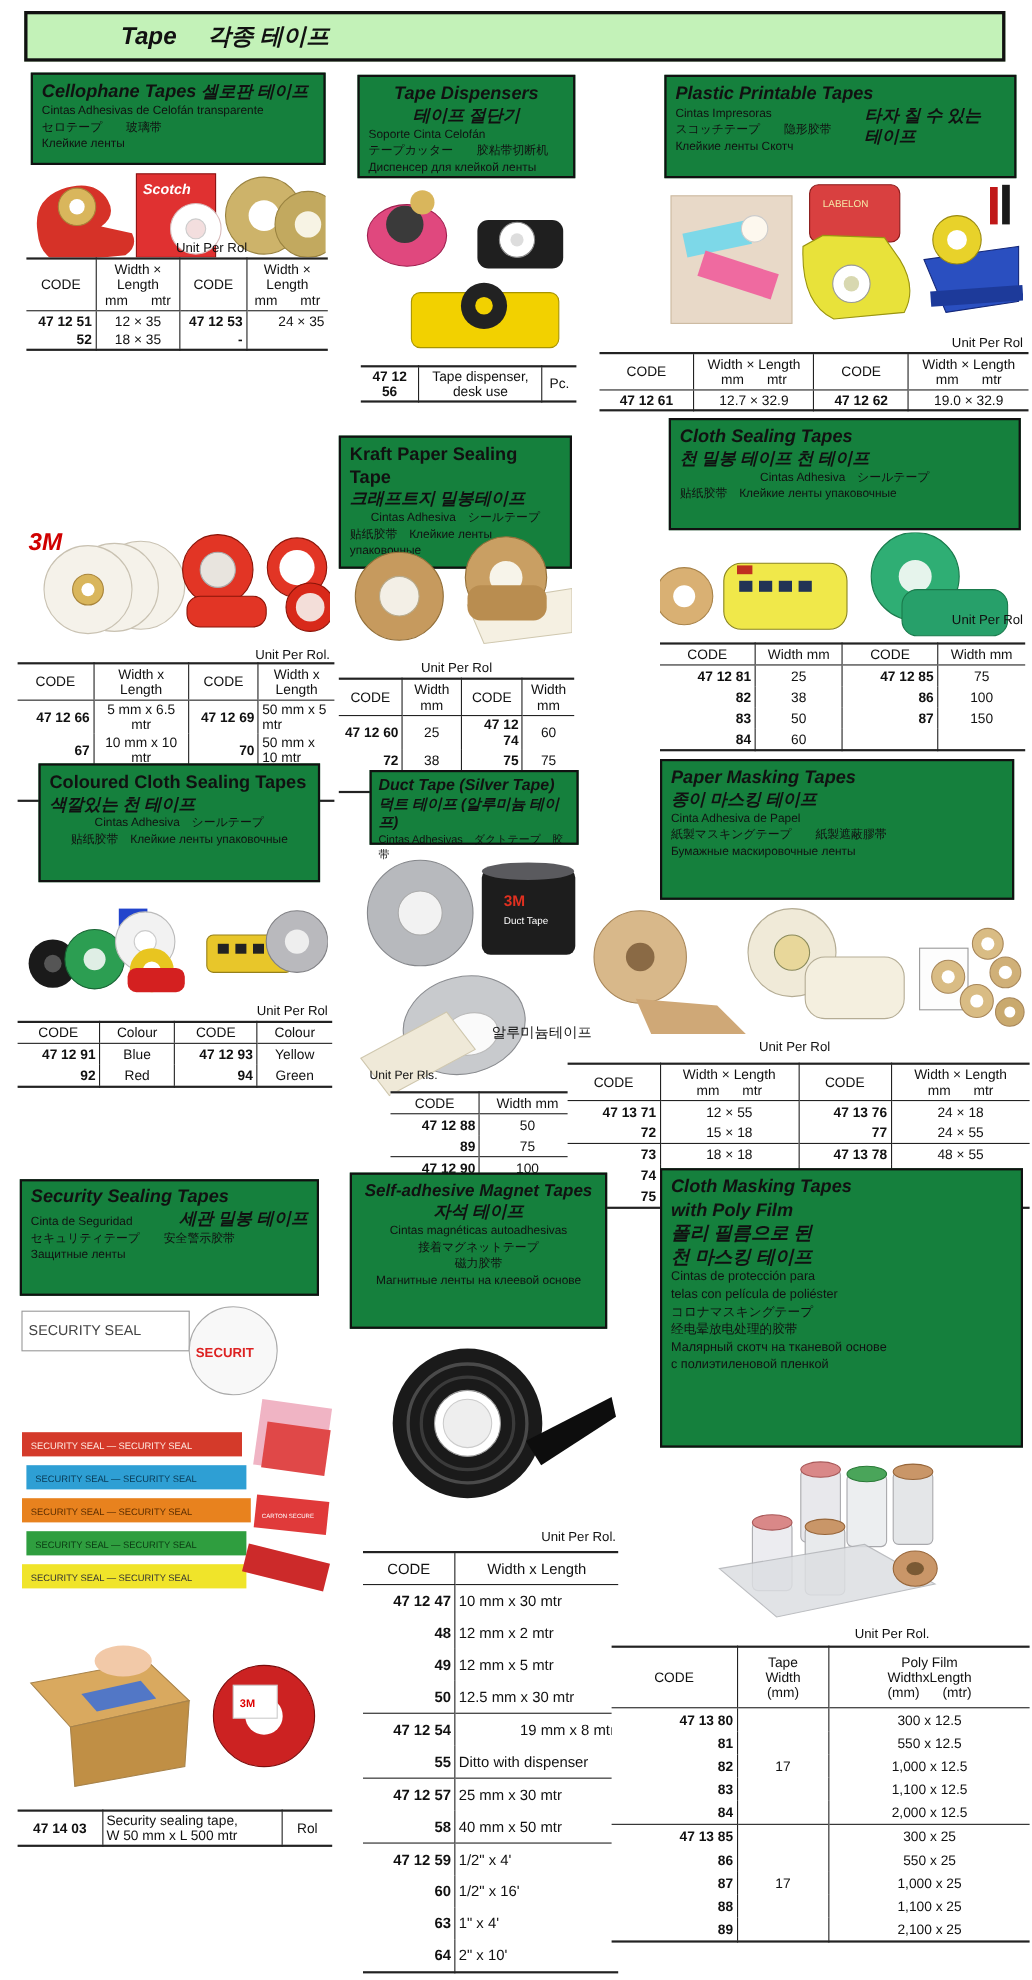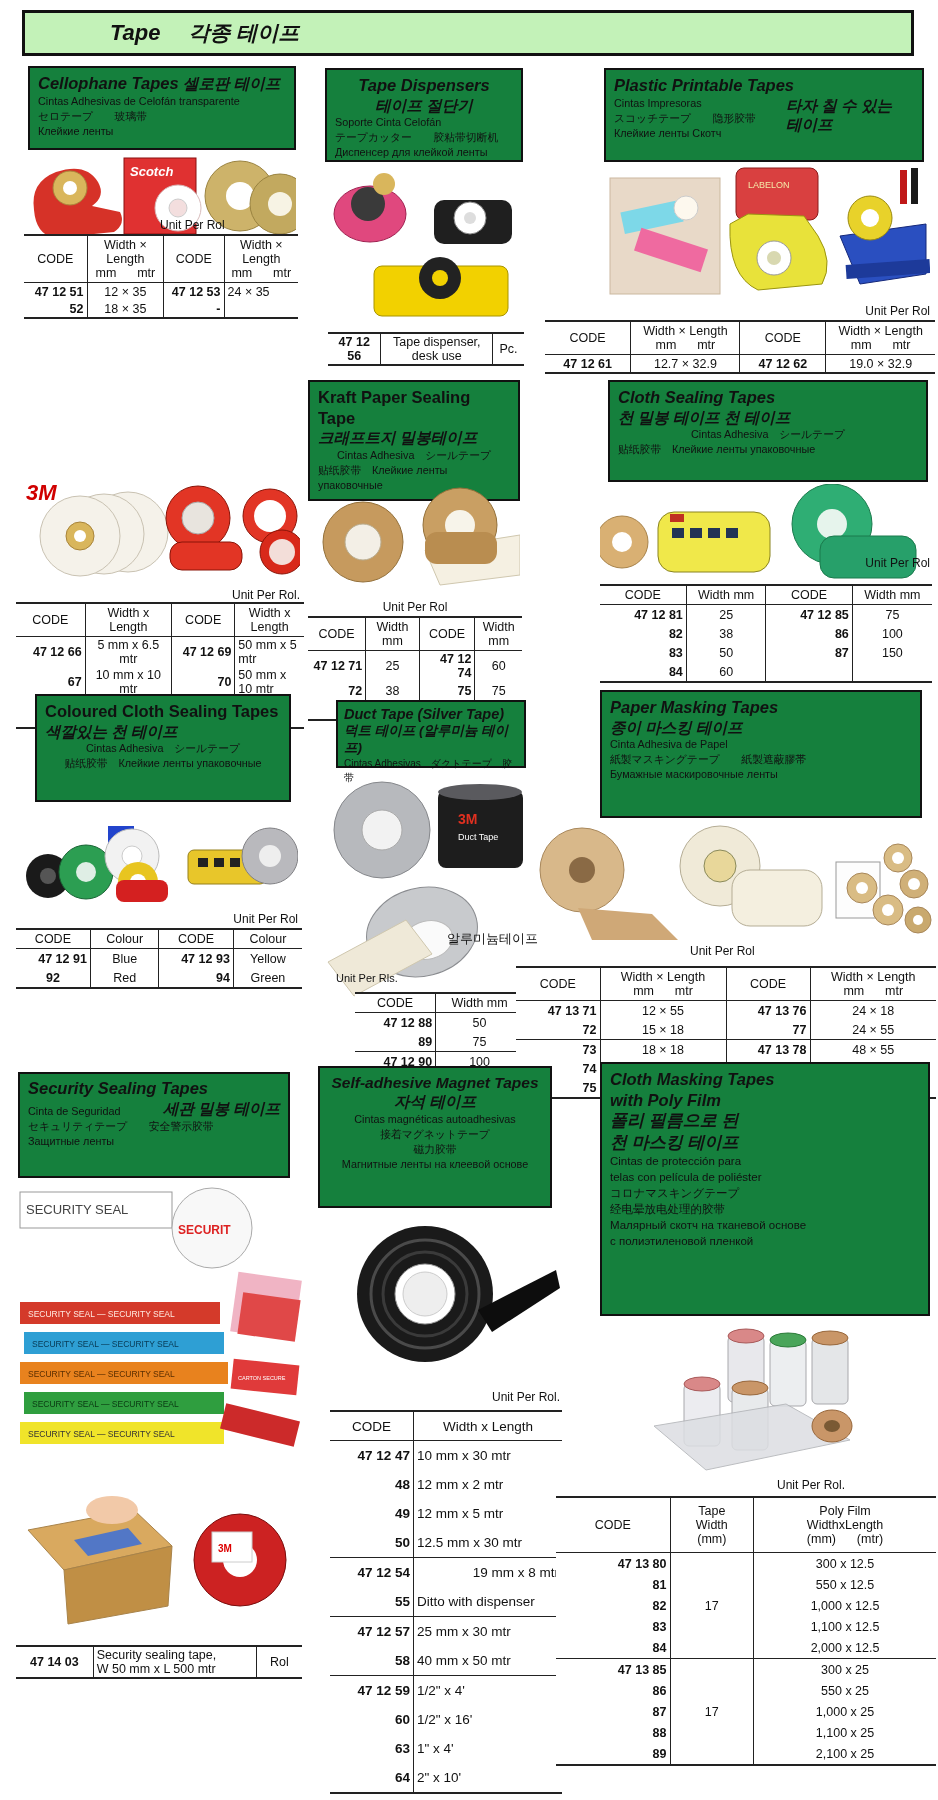--- a/index.html
+++ b/index.html
@@ -101,21 +101,21 @@
         <tr>
           <td class="b" style="text-align: right;">
             <div>47 12 51</div>
           </td>
           <td style="text-align: center;">
             <div>12  ×  35</div>
           </td>
           <td class="b" style="text-align: right;">
             <div>47 12 53</div>
           </td>
-          <td style="text-align: left;">
+          <td style="text-align: right;">
             <div>24  ×  35</div>
           </td>
         </tr>
         <tr>
           <td class="b" style="text-align: right;">
             <div>52</div>
           </td>
           <td style="text-align: center;">
             <div>18  ×  35</div>
           </td>
@@ -321,21 +321,21 @@
           <td class="b" style="text-align: right;">
             <div></div>
           </td>
           <td style="text-align: left;">
             <div></div>
           </td>
         </tr>
       </tbody>
     </table>
 
-  <div class="sec-hdr" style="left:308px;top:380px;width:212px;height:121px">
+  <div class="sec-hdr" style="left:308px;top:396px;width:212px;height:121px">
     <div class="t-en" style="font-style:normal">Kraft Paper Sealing Tape</div>
     <div class="t-ko">크래프트지 밀봉테이프</div>
     <div class="sub ctr">Cintas Adhesiva　シールテープ</div>
     <div class="sub">贴纸胶带　Клейкие ленты упаковочные</div>
   </div>
   <svg style="left:305px;top:480px" width="215" height="108" viewBox="0 0 215 108">
     <circle cx="58" cy="62" r="40" fill="#c69a5e" stroke="#93703a"></circle>
       <circle cx="58" cy="62" r="18" fill="#f3efe6" stroke="#b8ab8d"></circle>
     <polygon points="120,70 215,55 215,95 135,105" fill="#f5f0e2" stroke="#cfc7ae"></polygon>
     <circle cx="155" cy="45" r="37" fill="#c99f63" stroke="#93703a"></circle>
@@ -362,21 +362,21 @@
             <div>CODE</div>
           </th>
           <th>
             <div>Width mm</div>
           </th>
         </tr>
       </thead>
       <tbody>
         <tr>
           <td class="b" style="text-align: right;">
-            <div>47 12 71</div>
+            <div>47 12 60</div>
           </td>
           <td style="text-align: center;">
             <div>25</div>
           </td>
           <td class="b" style="text-align: right;">
             <div>47 12 74</div>
           </td>
           <td style="text-align: center;">
             <div>60</div>
           </td>
@@ -572,21 +572,21 @@
             <div>Blue</div>
           </td>
           <td class="b" style="text-align: right;">
             <div>47 12 93</div>
           </td>
           <td style="text-align: center;">
             <div>Yellow</div>
           </td>
         </tr>
         <tr>
-          <td class="b" style="text-align: center;">
+          <td class="b" style="text-align: right;">
             <div>92</div>
           </td>
           <td style="text-align: center;">
             <div>Red</div>
           </td>
           <td class="b" style="text-align: right;">
             <div>94</div>
           </td>
           <td style="text-align: center;">
             <div>Green</div>

